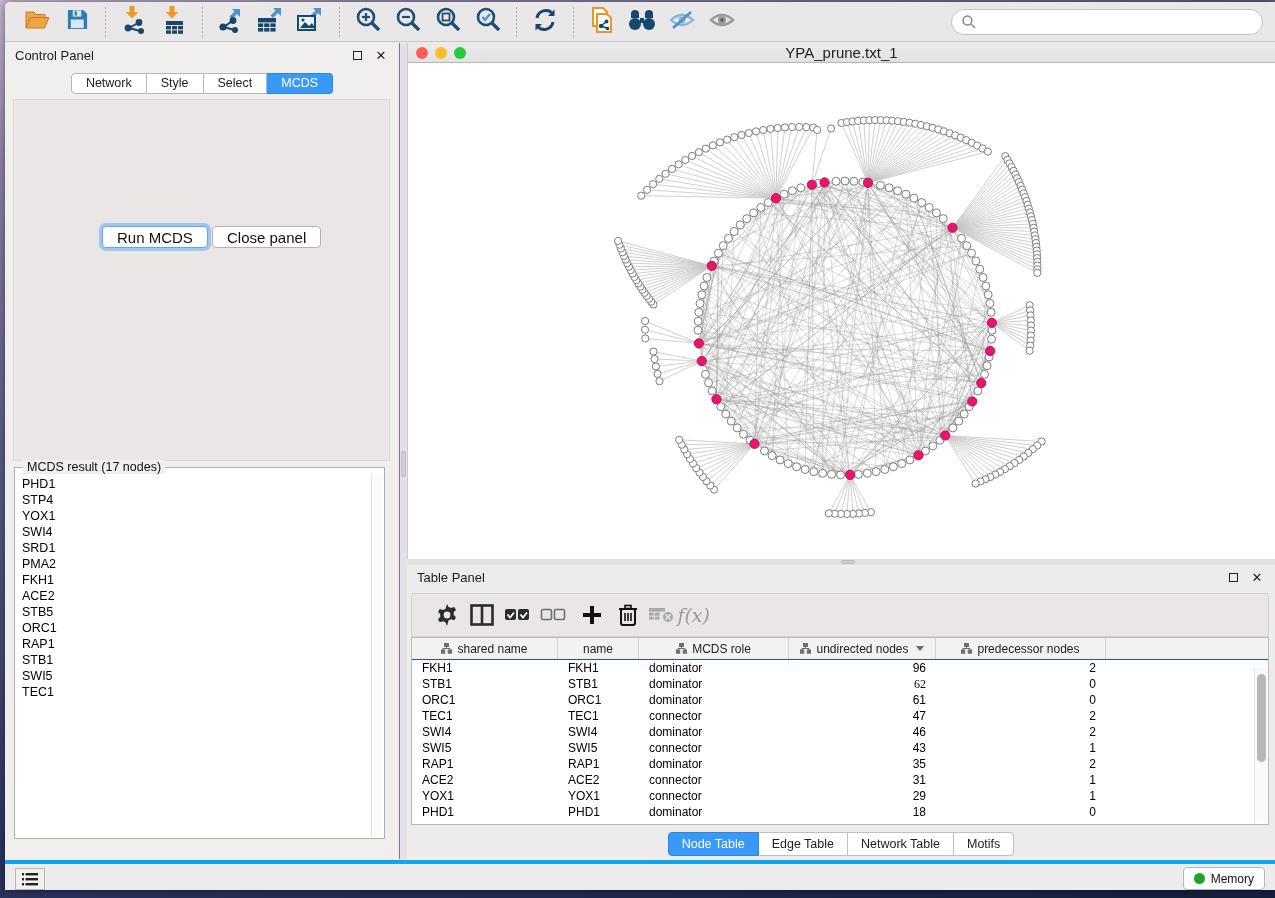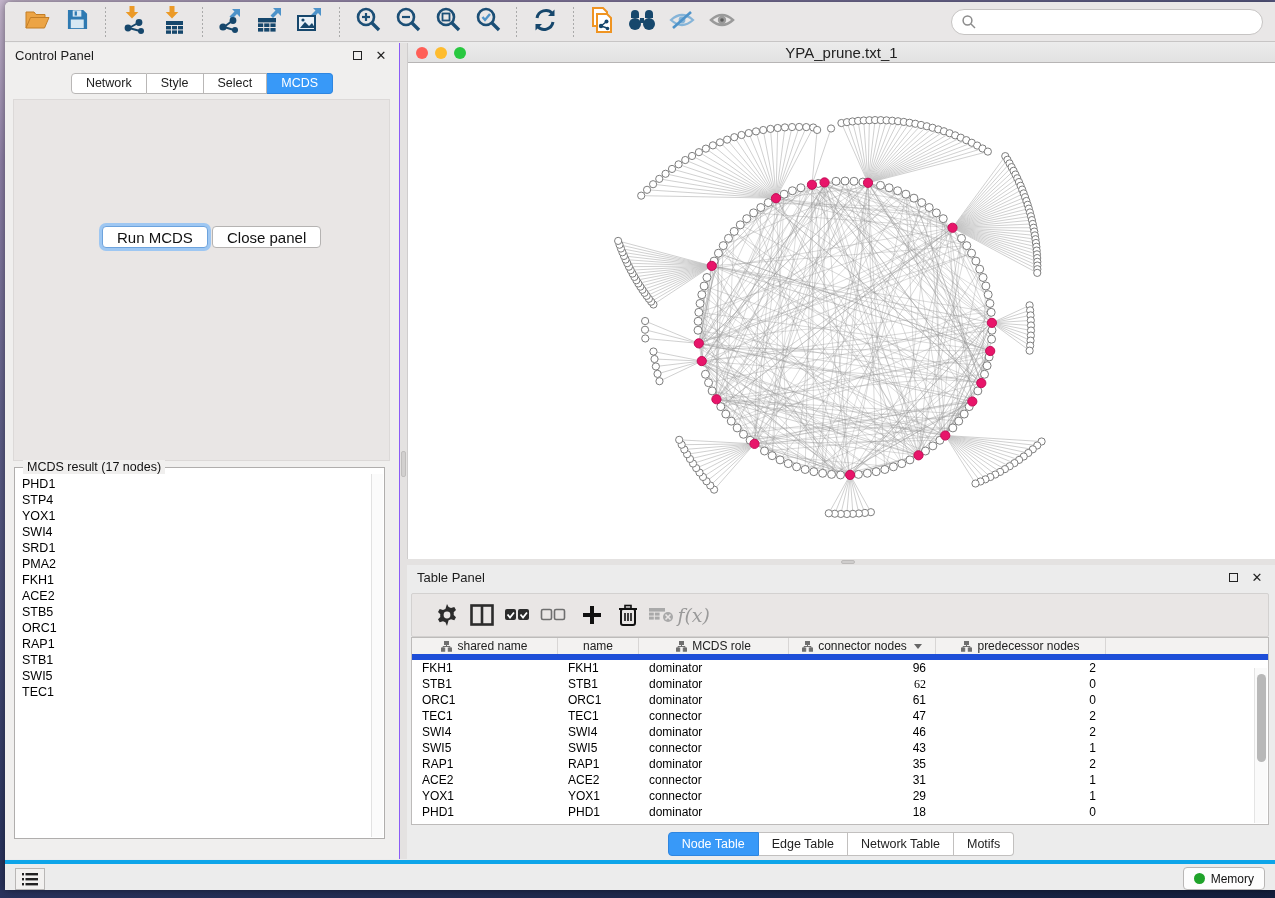--- a/index.html
+++ b/index.html
@@ -56,21 +56,21 @@
   #nettitle .title{flex:1;text-align:center;font-size:15px;color:#222}
   .tl{width:12px;height:12px;border-radius:50%;margin-right:7px;cursor:pointer}
   #netcanvas{position:absolute;left:0;top:20px;right:0;bottom:0;background:#fff}
 
   
   #tablepanel{position:absolute;left:0;top:522px;right:0;bottom:0;background:#ececec}
   #tbl-toolbar{position:absolute;left:4px;right:6px;top:28px;height:44px;background:#e9e6e5;border:1px solid #d3d1d0;border-radius:2px;display:flex;align-items:center;padding:0 10px}
   .ttbtn{width:36px;height:34px;display:flex;align-items:center;justify-content:flex-end;cursor:pointer}
   .fx{font-family:"DejaVu Serif","Liberation Serif",serif;font-style:italic;font-size:19px;color:#9a9a9a}
   #tbl{position:absolute;left:4px;right:6px;top:72px;bottom:34px;background:#fff;border:1px solid #bdbbba;overflow:hidden}
-  #tbl-head{display:flex;height:22px;background:#f3f2f1;border-bottom:6px solid #1d4ed8}
+  #tbl-head{display:flex;height:22px;background:#f3f2f1;border-bottom:1px solid #1d4ed8}
   .hcell{display:flex;align-items:center;justify-content:center;gap:5px;font-size:12px;color:#222;border-right:1px solid #d8d6d5;height:100%}
   .hcell .treeicon{display:flex}
   .sortchev{width:0;height:0;border-left:4px solid transparent;border-right:4px solid transparent;border-top:5px solid #666;margin-left:2px}
   .hfill{flex:1}
   .trow{display:flex;height:16px}
   .tcell{font-size:12px;color:#000;line-height:16px;padding:0 10px;white-space:nowrap;overflow:hidden}
   .tcell.num{text-align:right}
   #tbl-scroll{position:absolute;right:1px;top:30px;bottom:1px;width:13px;background:#fafafa;border-left:1px solid #e4e4e4}
   #tbl-thumb{position:absolute;left:2px;top:6px;width:9px;height:88px;background:#b8b8b8;border-radius:5px}
   #tbl-tabs{position:absolute;left:0;right:0;bottom:3px;height:24px;display:flex;justify-content:center}
@@ -1174,21 +1174,21 @@
               <span class="treeicon">
                 <svg width="11" height="11" viewBox="0 0 11 11">
                   <g stroke="#6f6f6f" fill="#6f6f6f">
                     <rect x="3.5" y="0.5" width="4" height="3"></rect>
                     <rect x="0.5" y="7" width="3.2" height="3.2"></rect>
                     <rect x="7.3" y="7" width="3.2" height="3.2"></rect>
                     <path d="M5.5 3.5 v2 M2 7 v-1.5 h7 V7" fill="none"></path>
                   </g>
                 </svg>
               </span>
-              <span>connector nodes</span>
+              <span>undirected nodes</span>
               <span class="sortchev"></span>
             </div>
             <div class="hcell" style="width: 170px;">
               <span class="treeicon">
                 <svg width="11" height="11" viewBox="0 0 11 11">
                   <g stroke="#6f6f6f" fill="#6f6f6f">
                     <rect x="3.5" y="0.5" width="4" height="3"></rect>
                     <rect x="0.5" y="7" width="3.2" height="3.2"></rect>
                     <rect x="7.3" y="7" width="3.2" height="3.2"></rect>
                     <path d="M5.5 3.5 v2 M2 7 v-1.5 h7 V7" fill="none"></path>

